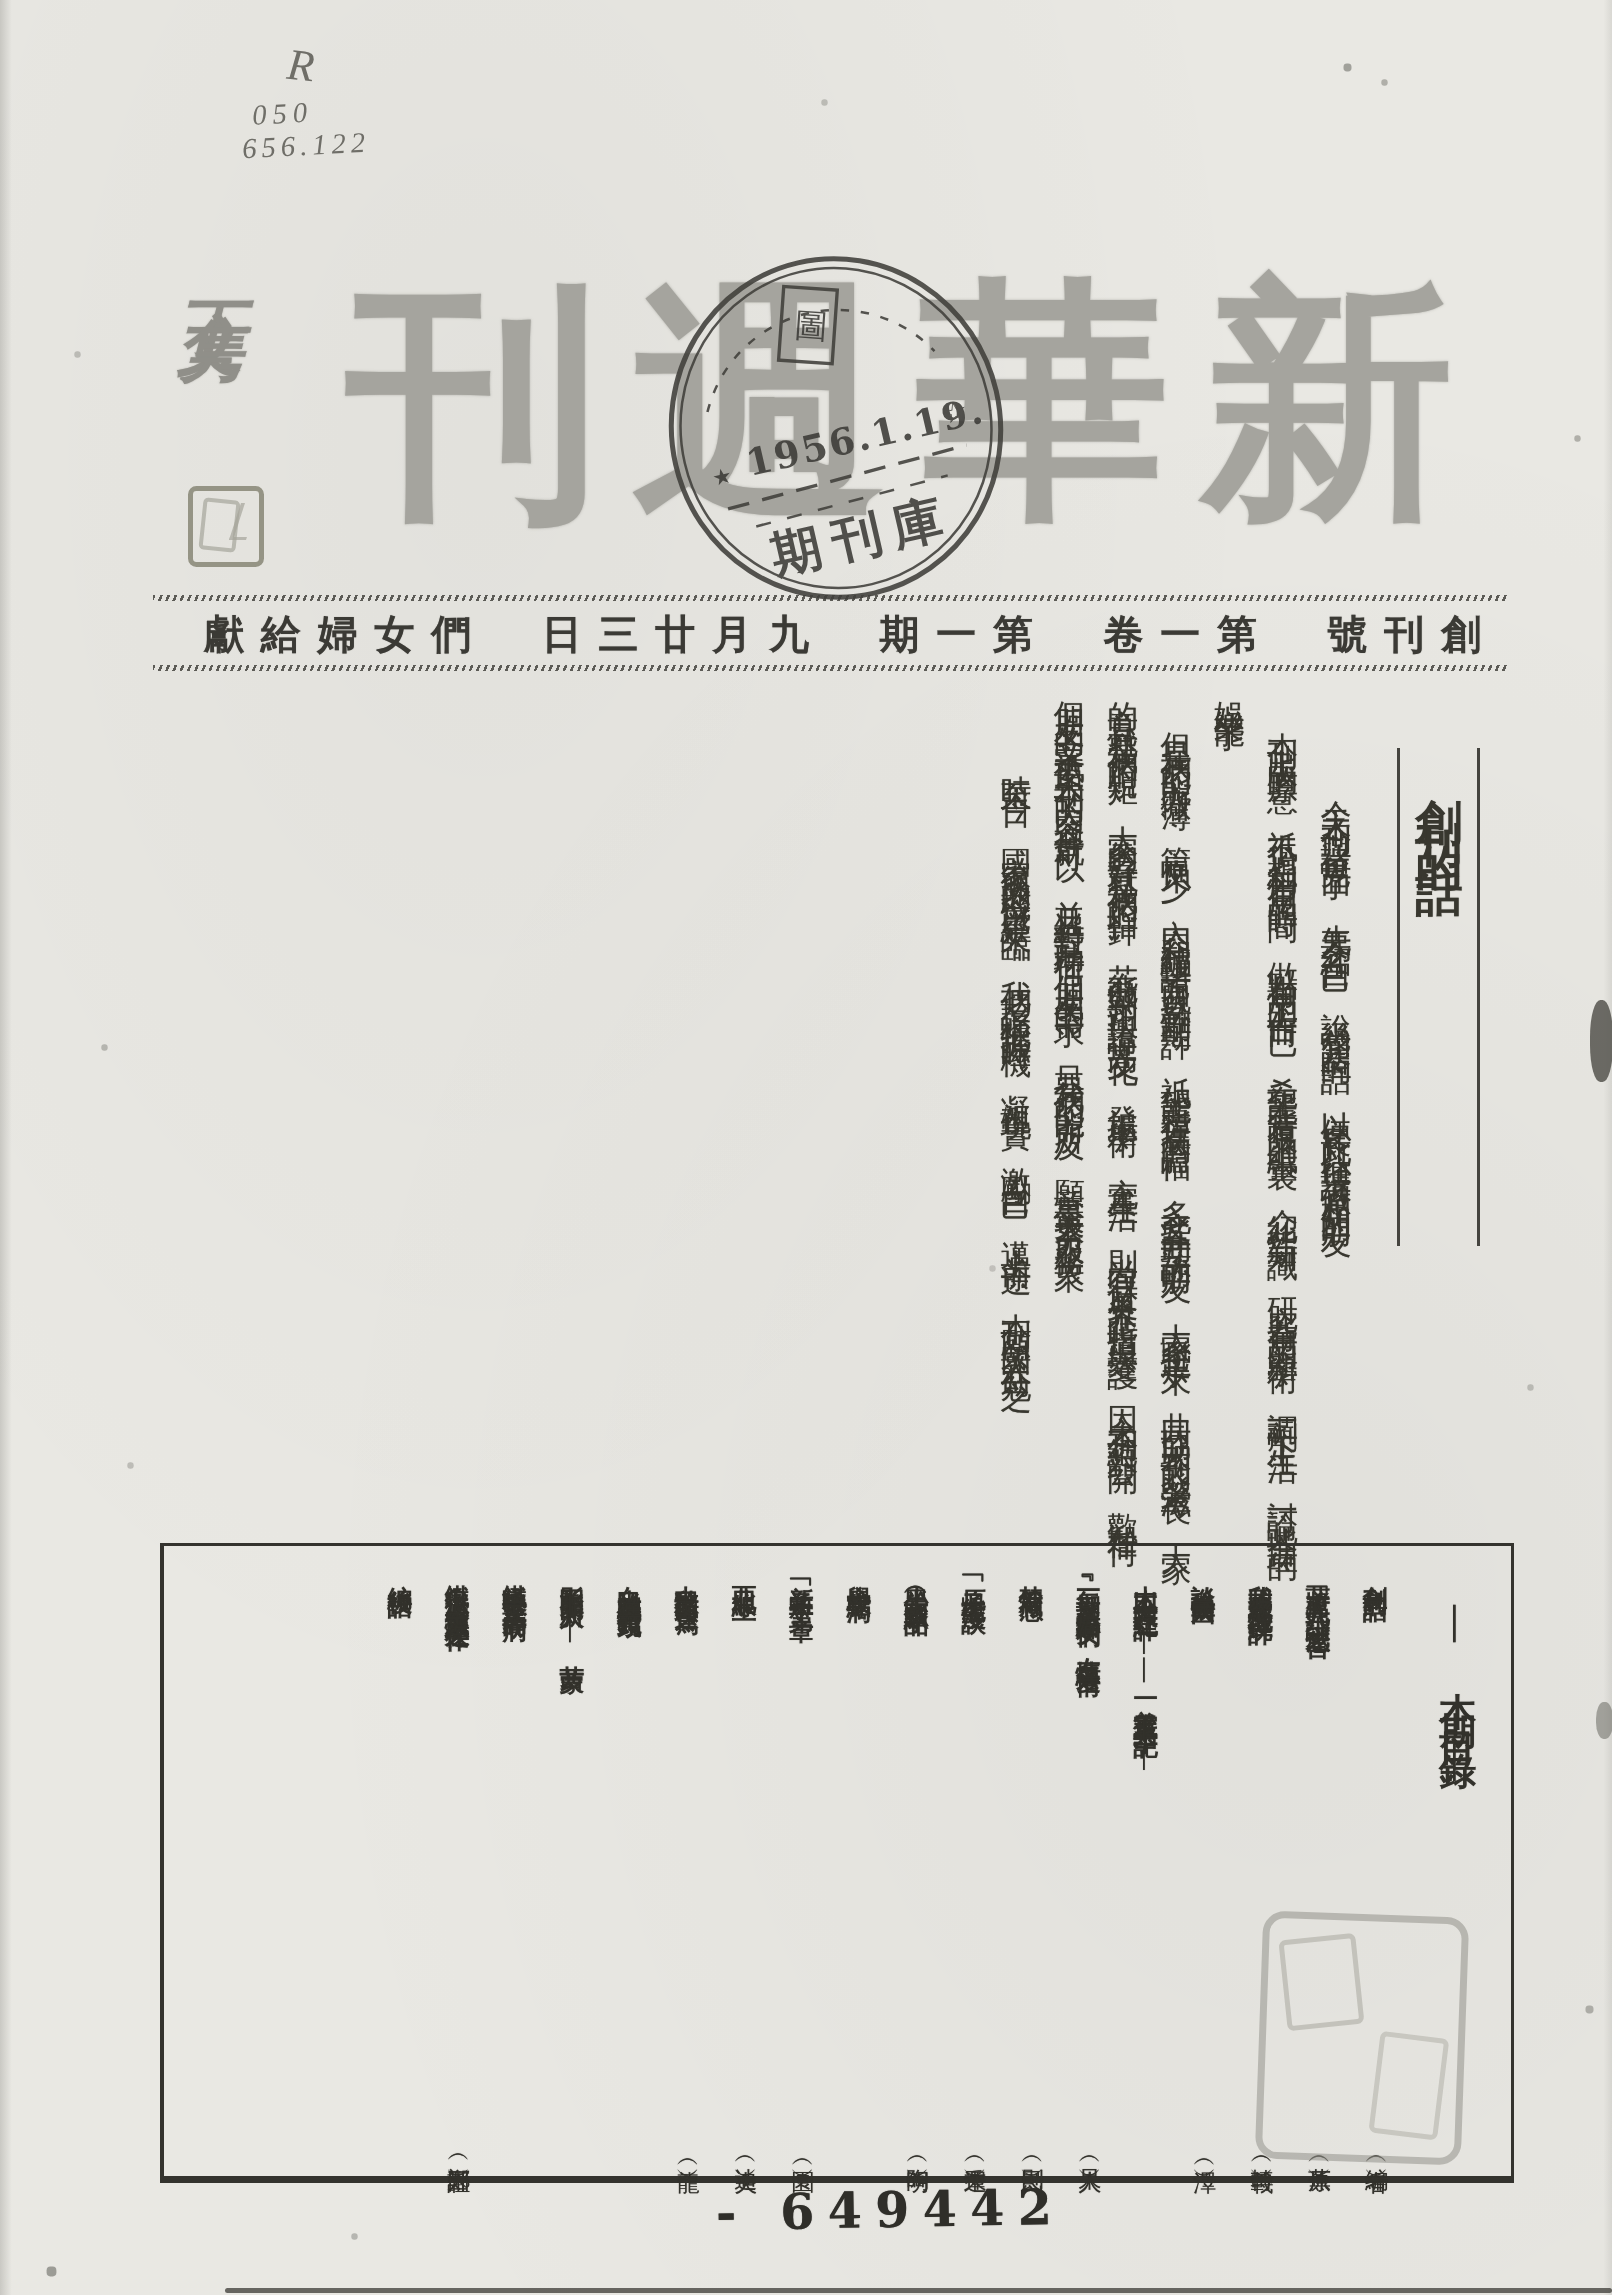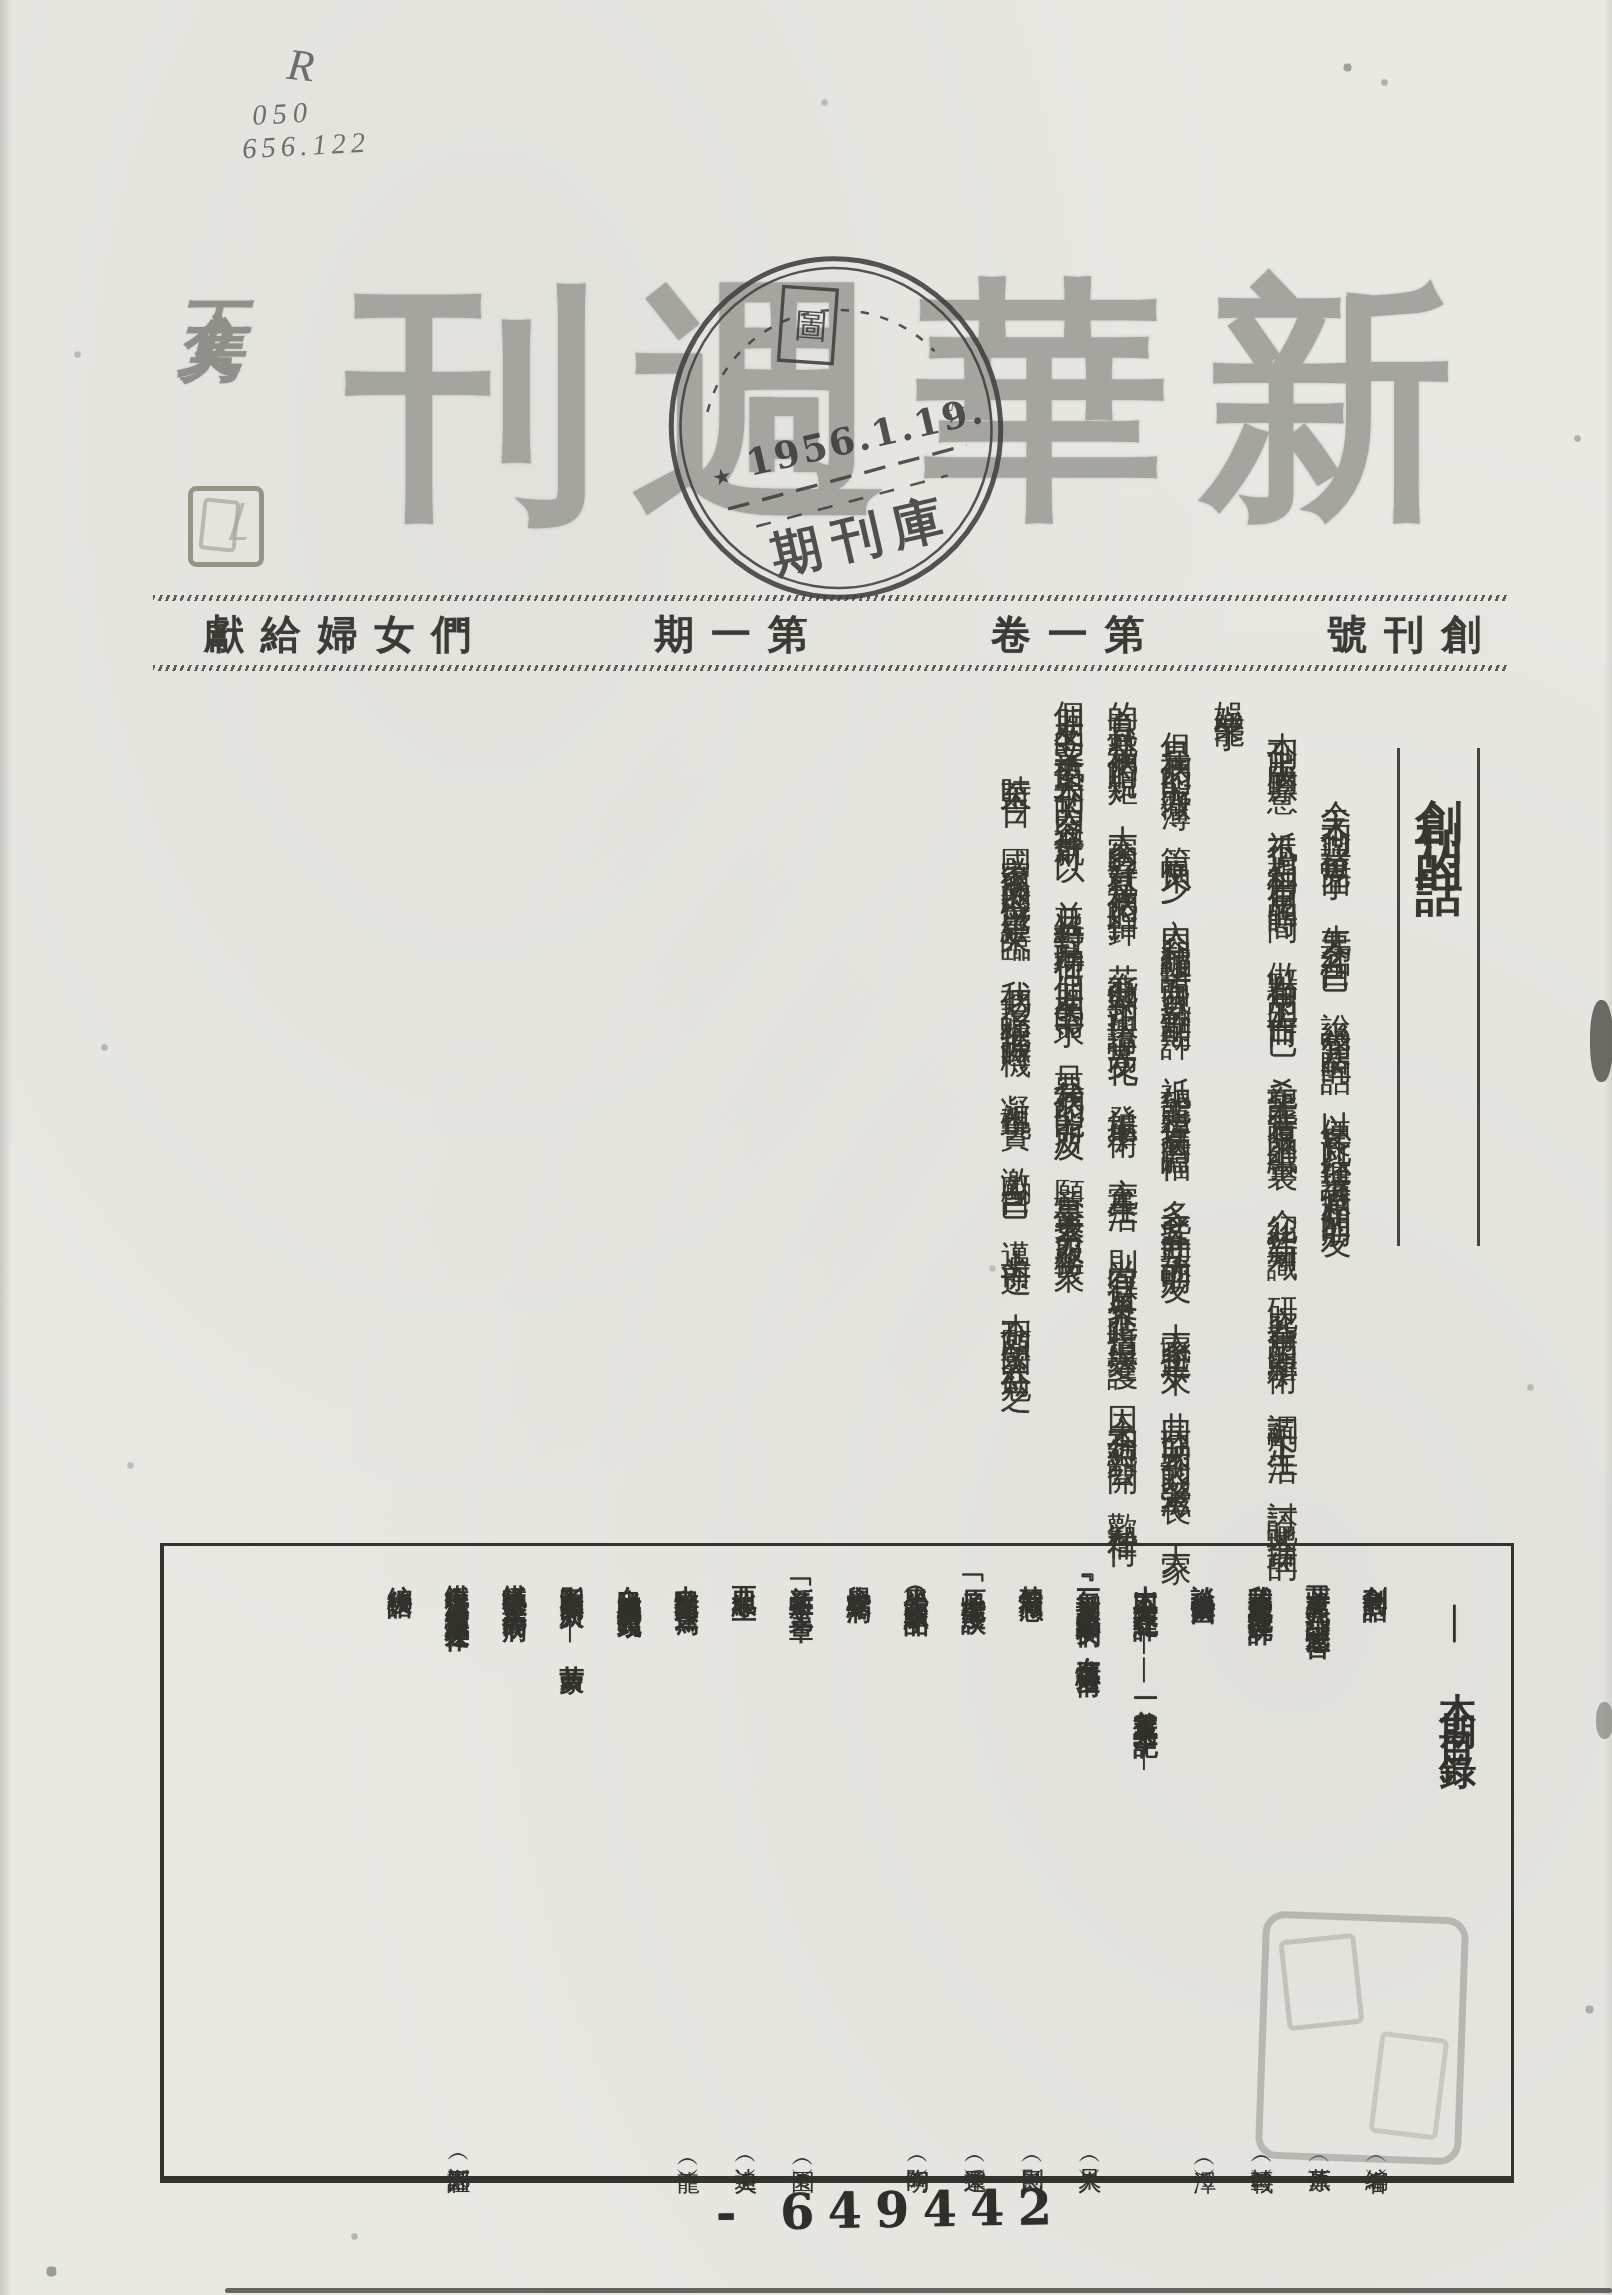--- a/index.html
+++ b/index.html
@@ -168,20 +168,21 @@
     </g>
   </svg>
 
   <div class="wavy top"></div>
   <div class="wavy bottom"></div>
 
   <div class="issue-row">
     <span>號刊創</span>
     <span>卷一第</span>
     <span>期一第</span>
+    <span>日三廿月九</span>
     <span>獻給婦女們</span>
   </div>
 
   <div class="article">
     <div class="article-title">創刊的話</div>
     <p>今天本刊與諸位見面了，先要介紹自己，說幾句寒暄的話，以便長此以往與讀者做相知的朋友。</p>
     <p>本刊出版的原意，祇不過想利用有用的時間，做點有用的工作而已，希望能在這有限的紙張裏，介紹些新知識，研究些有用的新學術，調劑一下生活，討論一些合理的娛樂罷了。</p>
     <p>但是我們的能力微薄，篇幅又少，內容和編輯諸方面皆恐難副期許，祇望能藉這僅有的篇幅，多交些互助互諒的朋友，大家聯起手來，共同協助本刊的發榮滋長，大家的意見就是我們的規矩，大家的喜好就是我們的指針，若能做到翊正輿論提高文化，發揚學術，充實生活，則尚有待於各界不時指導與愛護。因之本刊絕對公開、歡迎任何一個朋友的文字祇要與本刊的內容適合就可以，並且絕對幫助任何一個朋友的需求，只要我們的能力所及，願意盡最大努力服務大衆。</p>
     <p>時至今日，國家復興的機會已經來臨，我們該怎樣把握時機，凝視現實，激勵自己，邁上前途，本刊願與國人共勉之。</p>
   </div>

